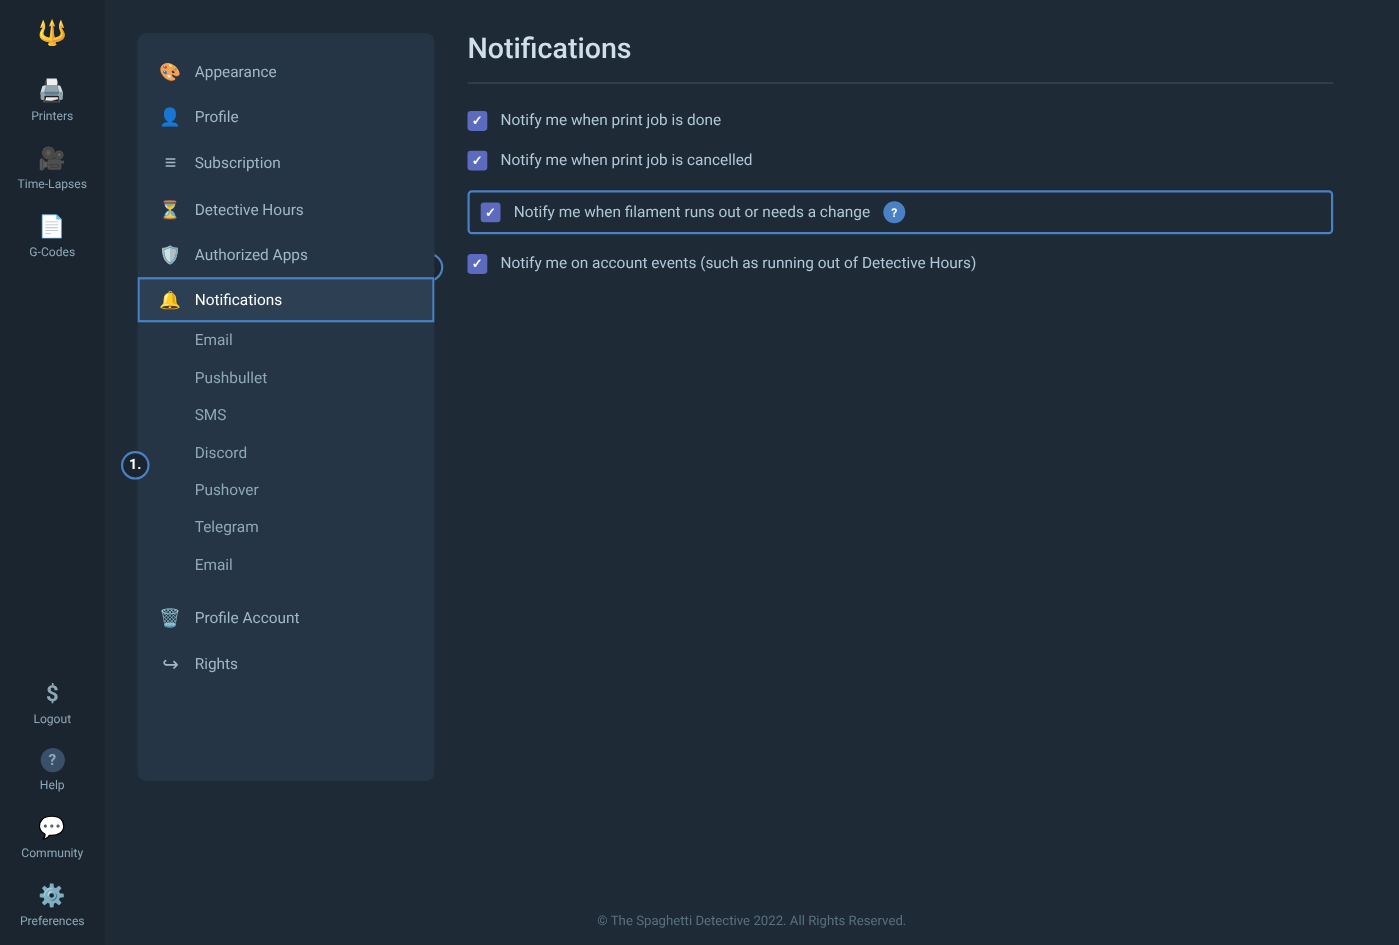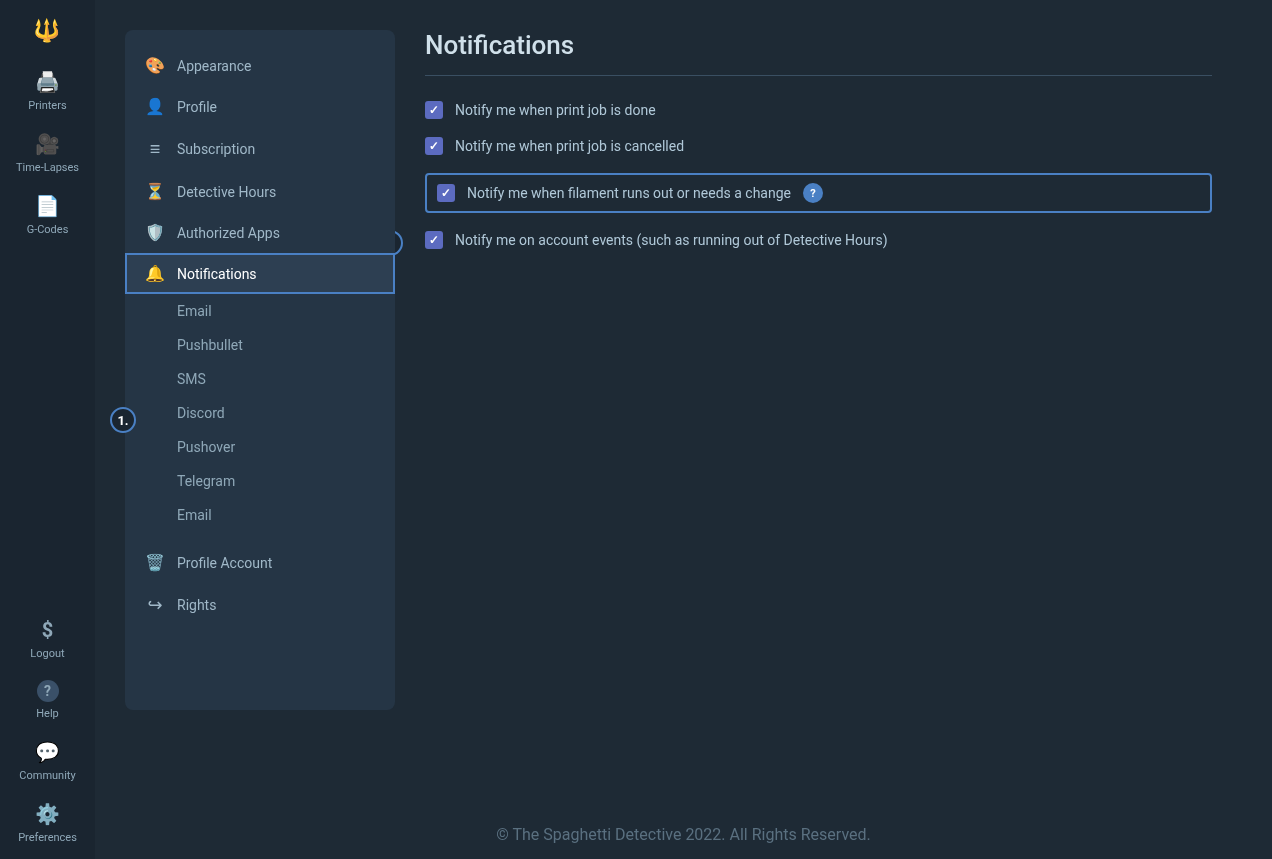--- a/index.html
+++ b/index.html
@@ -192,21 +192,21 @@
       font-weight: bold;
       color: #fff;
       cursor: pointer;
       flex-shrink: 0;
     }
 
     
     .footer {
       text-align: center;
       padding: 15px;
-      font-size: 16px;
+      font-size: 12px;
       color: #5a7080;
     }
 
     
     ::-webkit-scrollbar { width: 6px; }
     ::-webkit-scrollbar-track { background: #1e2a35; }
     ::-webkit-scrollbar-thumb { background: #3a4f62; border-radius: 3px; }
 
     .step1-badge {
       position: absolute;

